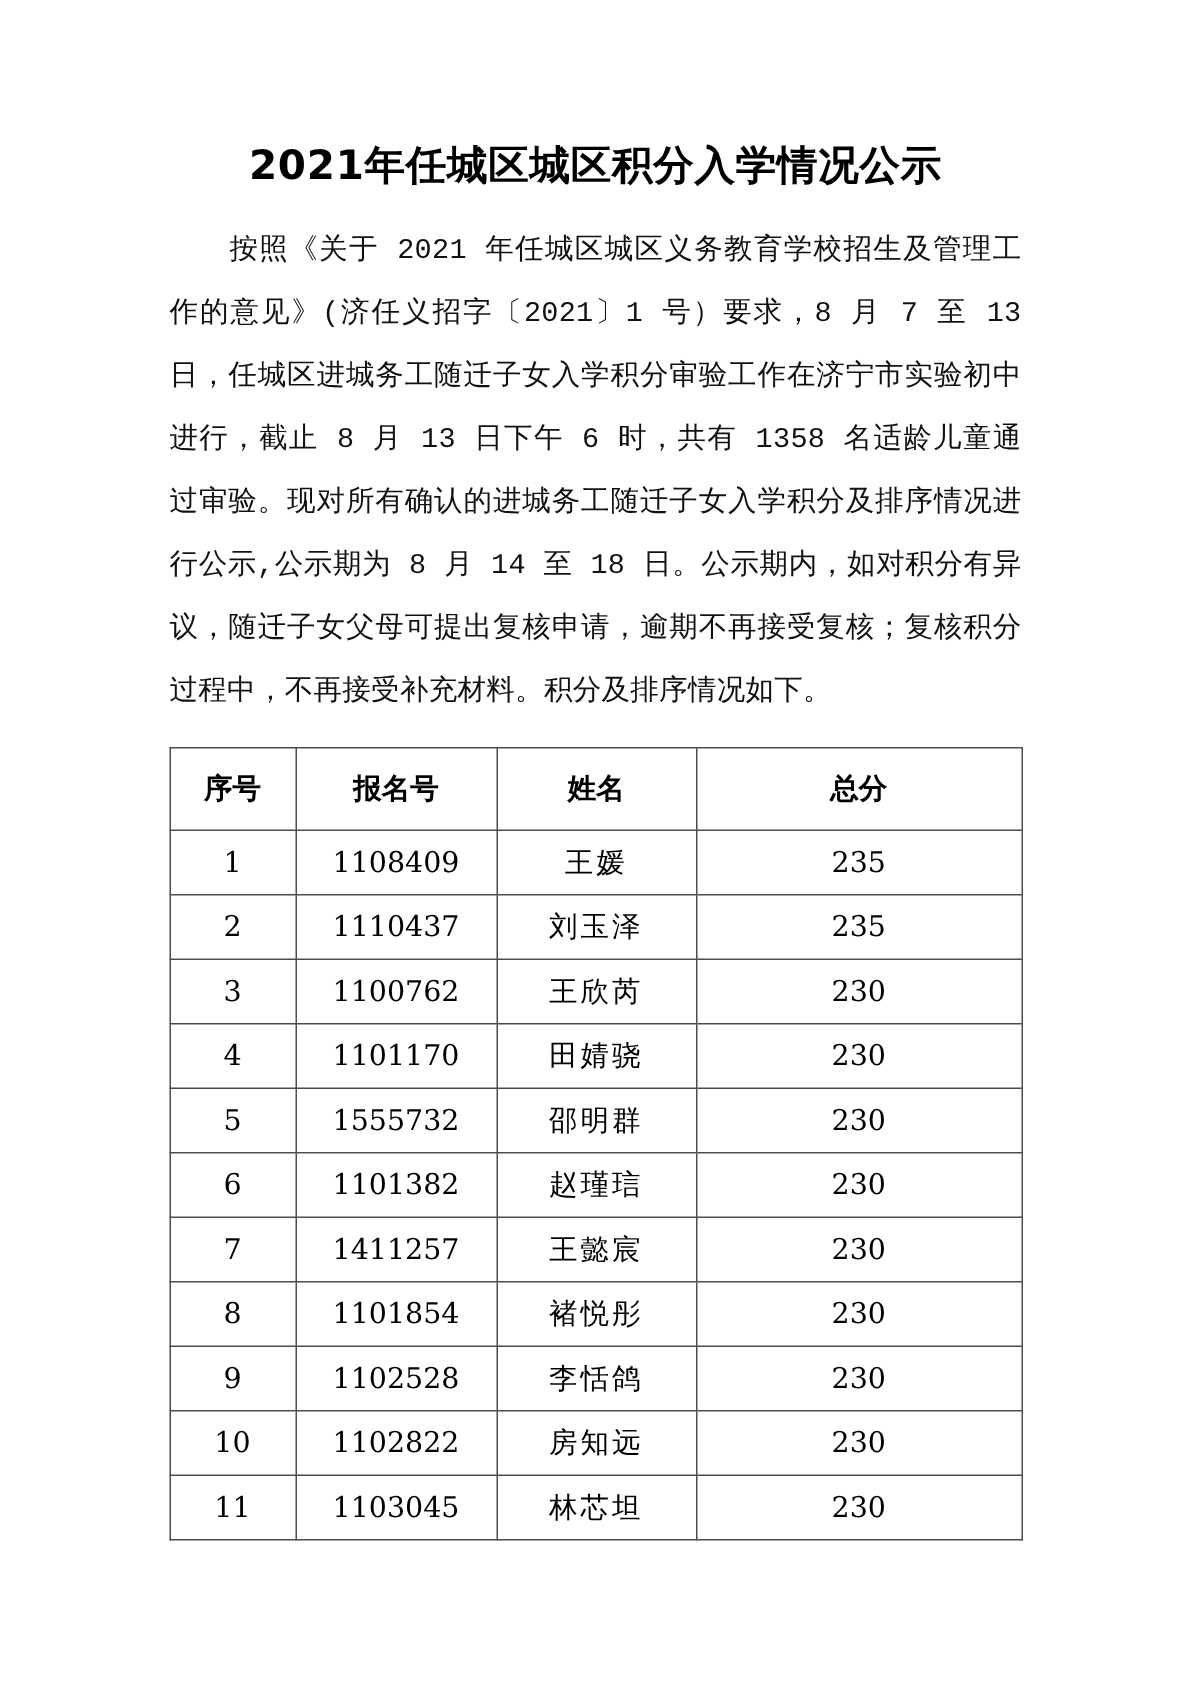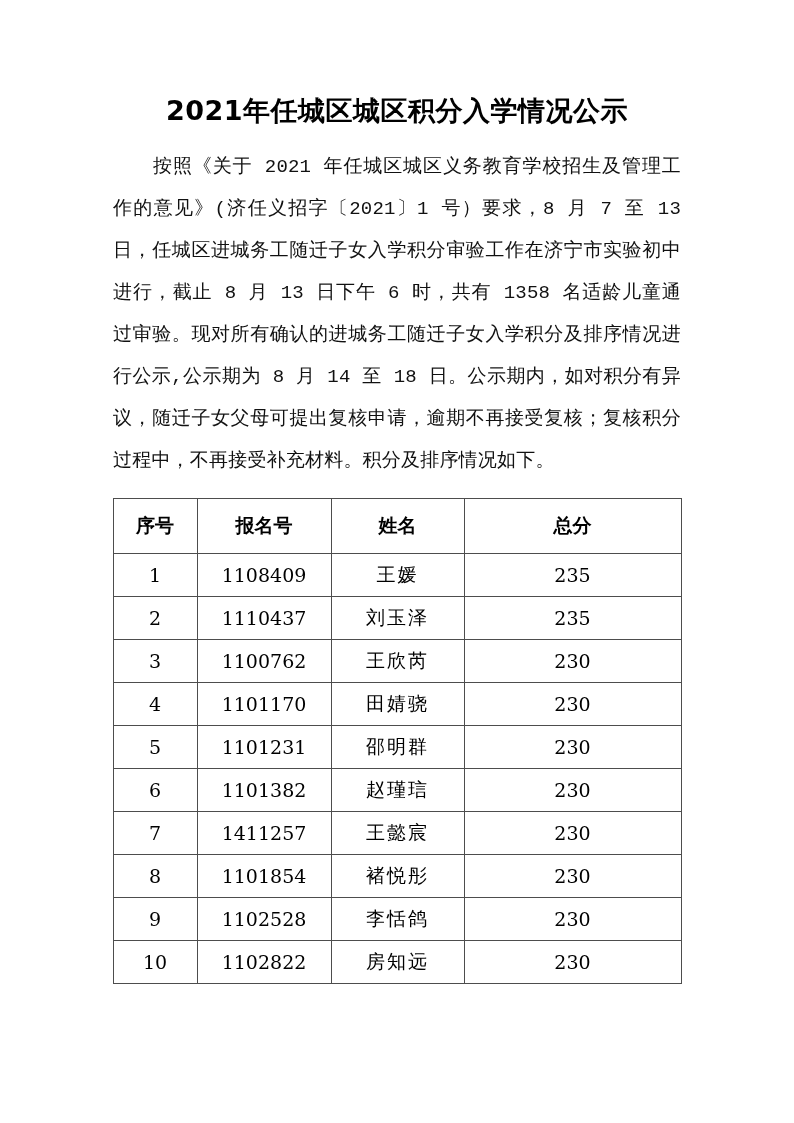--- a/index.html
+++ b/index.html
@@ -131,21 +131,21 @@
           <td>230</td>
         </tr>
         <tr>
           <td>4</td>
           <td>1101170</td>
           <td class="cell-name">田婧骁</td>
           <td>230</td>
         </tr>
         <tr>
           <td>5</td>
-          <td>1101231</td>
+          <td>1555732</td>
           <td class="cell-name">邵明群</td>
           <td>230</td>
         </tr>
         <tr>
           <td>6</td>
           <td>1101382</td>
           <td class="cell-name">赵瑾琂</td>
           <td>230</td>
         </tr>
         <tr>
@@ -165,16 +165,22 @@
           <td>1102528</td>
           <td class="cell-name">李恬鸽</td>
           <td>230</td>
         </tr>
         <tr>
           <td>10</td>
           <td>1102822</td>
           <td class="cell-name">房知远</td>
           <td>230</td>
         </tr>
+        <tr>
+          <td>11</td>
+          <td>1103045</td>
+          <td class="cell-name">林芯坦</td>
+          <td>230</td>
+        </tr>
       </tbody>
   </table>
 
 </div>
 
 </body></html>

